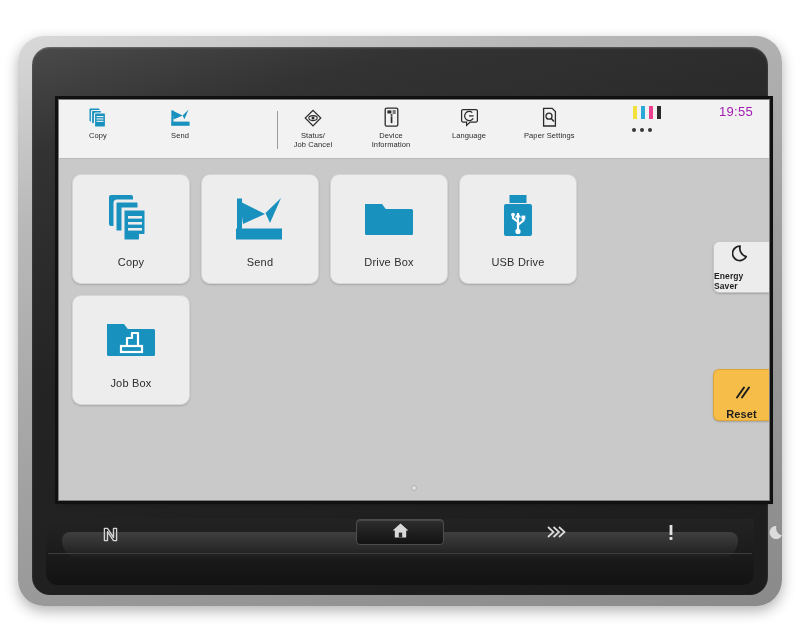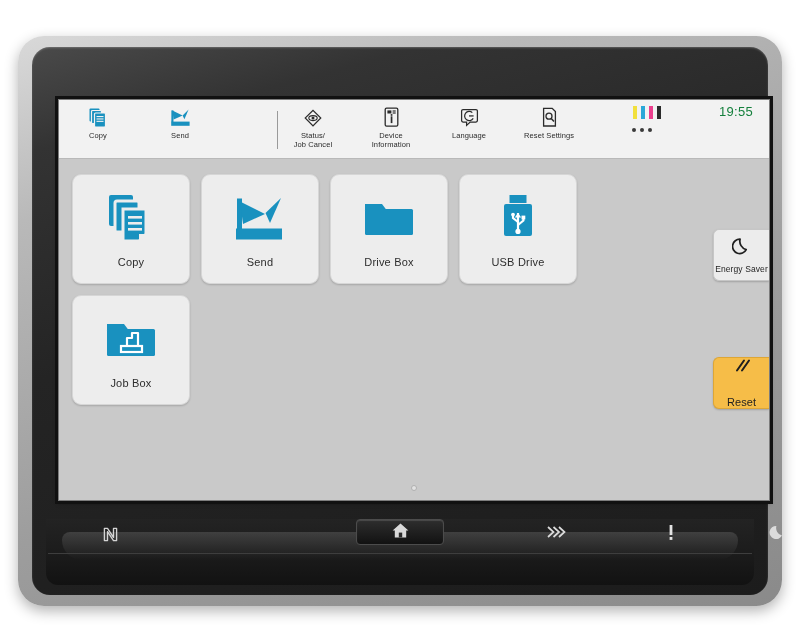--- a/index.html
+++ b/index.html
@@ -106,21 +106,21 @@
     position: absolute;
     right: 108px; top: 6px;
     display: flex; gap: 4px; align-items: flex-end;
   }
   .toner-bar { width: 4px; height: 13px; }
 
   #clock {
     position: absolute;
     right: 16px; top: 4px;
     font-size: 13px;
-    color: #15803d;
+    color: #a21caf;
     letter-spacing: .3px;
   }
 
   
   #workspace {
     position: relative;
     flex: 1 1 auto;
     background: #c9c9c9;
   }
 
@@ -161,44 +161,45 @@
   #pagedots i {
     width: 6px; height: 6px; border-radius: 50%;
     background: #e2e2e2;
     border: 1px solid #b0b0b0;
     display: block;
   }
 
   
   #rightkeys {
     position: absolute;
-    right: 0; top: 4px;
+    right: 0; top: 16px;
     width: 56px; height: 100%;
     pointer-events: none;
+    font-weight: bold;
   }
   .rkey { position: absolute; right: 0; width: 56px; cursor: pointer; pointer-events: auto; }
 
   #key-energy {
     top: 66px; height: 52px;
     background: #ececec;
     border: 1px solid #c6c6c6;
     border-right: none;
     border-radius: 6px 0 0 6px;
     display: flex; flex-direction: column;
     align-items: center; justify-content: center;
     box-shadow: 0 1px 2px rgba(0,0,0,.2);
   }
   #key-reset {
     top: 194px; height: 52px;
     background: #f6bd48;
     border: 1px solid #dda636;
     border-right: none;
     border-radius: 6px 0 0 6px;
     display: flex; flex-direction: column;
-    align-items: center; justify-content: space-between;
+    align-items: center; justify-content: flex-end;
     box-shadow: 0 1px 2px rgba(0,0,0,.2);
   }
   .rkey-lbl { font-size: 8.5px; color: #1f1f1f; margin-top: 4px; letter-spacing: .1px; }
   #key-reset .rkey-lbl { font-size: 11px; }
 
   
   #botstrip {
     position: absolute;
     left: 14px; right: 14px;
     bottom: 10px;
@@ -327,21 +328,21 @@
           </div>
 
           <div class="tb-item">
             <span class="tb-ico">
               <svg width="17" height="21" viewBox="0 0 17 21">
                 <path d="M2.6 1.3 H11.2 L14.4 4.5 V19 H2.6 Z" fill="none" stroke="#2b2b2b" stroke-width="1.3"></path>
                 <circle cx="8" cy="9.2" r="3" fill="none" stroke="#2b2b2b" stroke-width="1.3"></circle>
                 <path d="M10.2 11.4 L13 14.4" stroke="#2b2b2b" stroke-width="1.5"></path>
               </svg>
             </span>
-            <span class="tb-lbl">Reset Settings</span>
+            <span class="tb-lbl">Paper Settings</span>
           </div>
 
         </div>
 
         <div id="more-btn">
           <i></i>
           <i></i>
           <i></i>
         </div>
 

